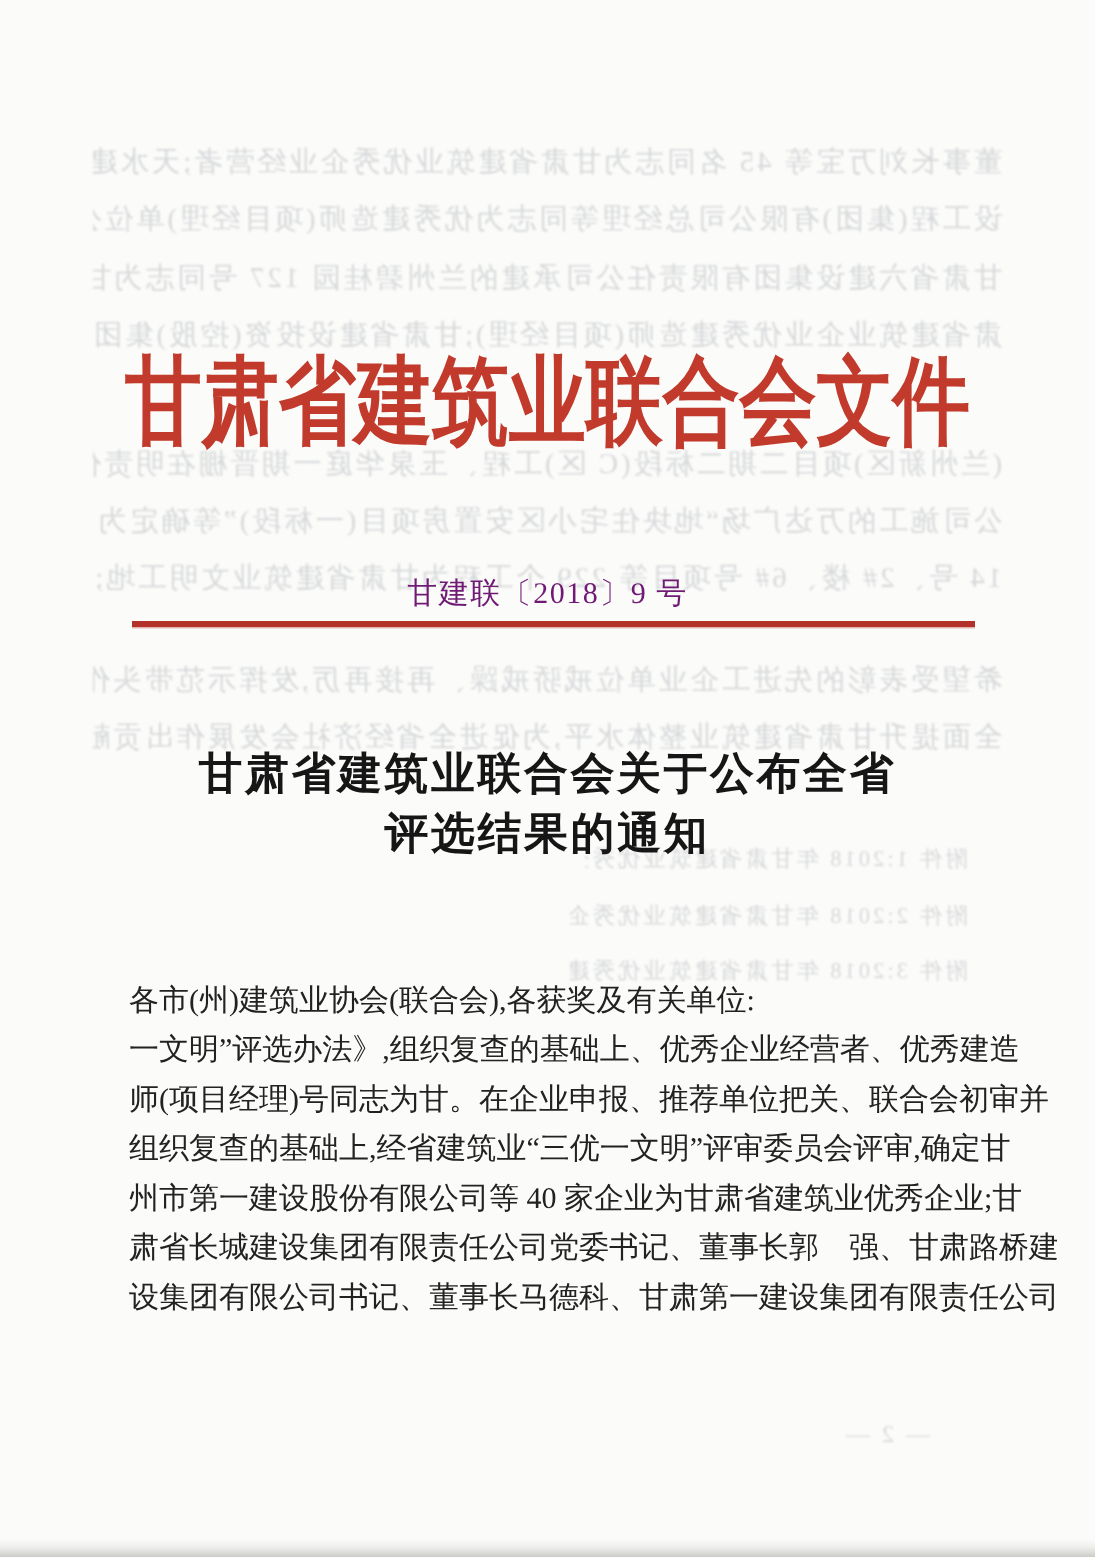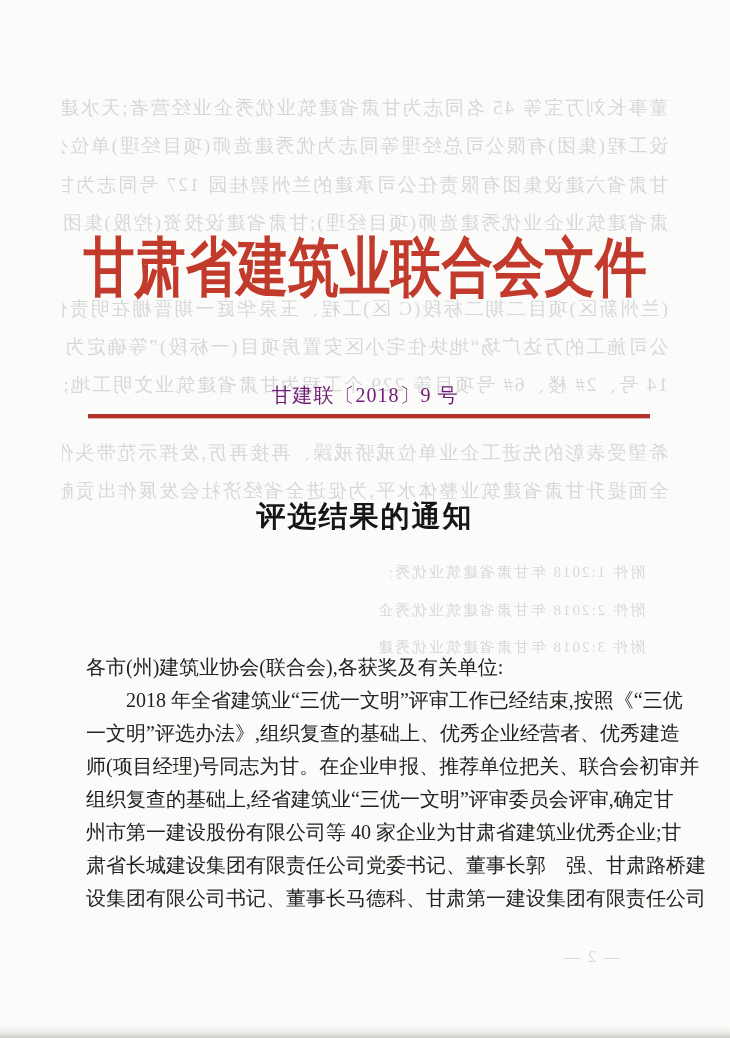--- a/index.html
+++ b/index.html
@@ -93,30 +93,30 @@
   <div class="front">
 
     <div class="letterhead">甘肃省建筑业联合会文件</div>
 
     <div class="doc-number">甘建联〔2018〕9 号</div>
 
     <div class="red-rule"></div>
 
     <div class="doc-title">
 
+        <div>甘肃省建筑业联合会关于公布全省</div>
 
 
         <div>评选结果的通知</div>
       </div>
 
     <div class="body-text">
 
         <div class="body-line no-fill">各市(州)建筑业协会(联合会),各获奖及有关单位:</div>
 
-        <div class="body-line indent">2018 年全省建筑业“三优一文明”评审工作已经结束,按照《“三优</div>
 
         <div class="body-line">一文明”评选办法》,组织复查的基础上、优秀企业经营者、优秀建造</div>
 
         <div class="body-line">师(项目经理)号同志为甘。在企业申报、推荐单位把关、联合会初审并</div>
 
         <div class="body-line">组织复查的基础上,经省建筑业“三优一文明”评审委员会评审,确定甘</div>
 
 
         <div class="body-line">州市第一建设股份有限公司等 40 家企业为甘肃省建筑业优秀企业;甘</div>
 

